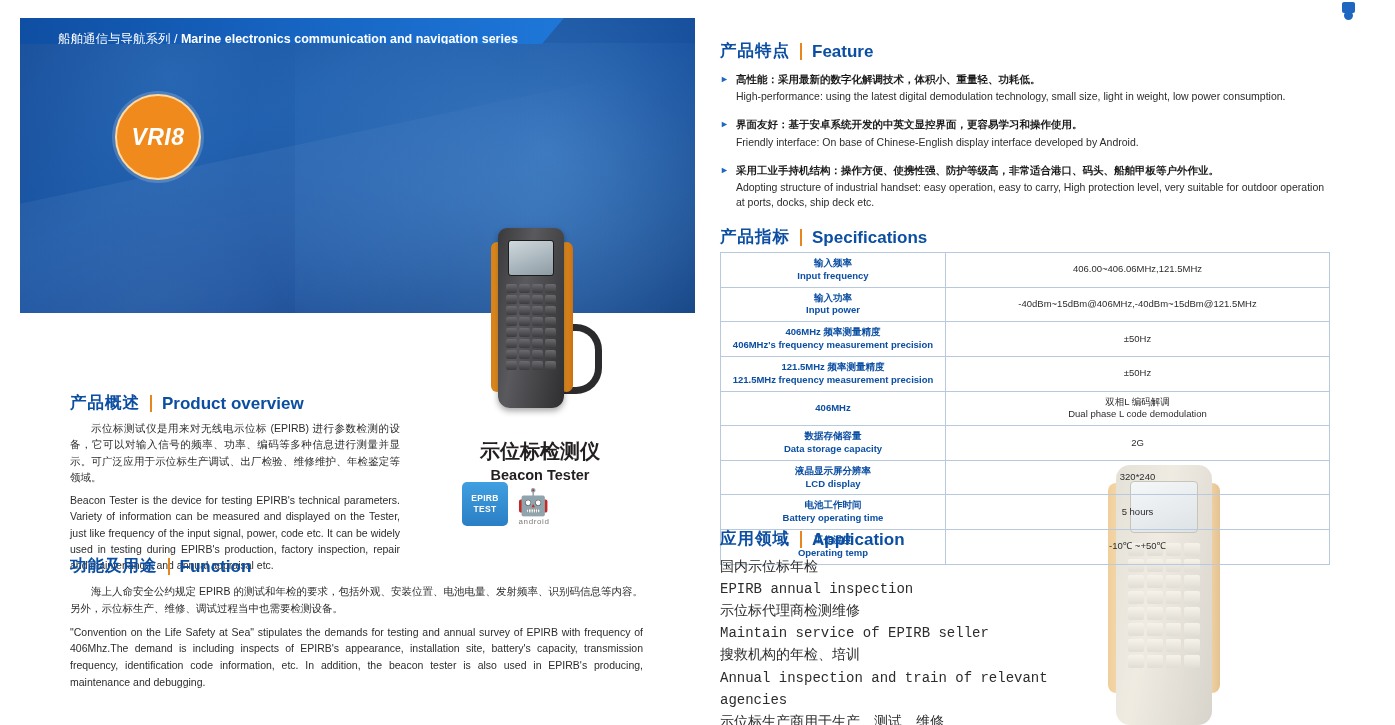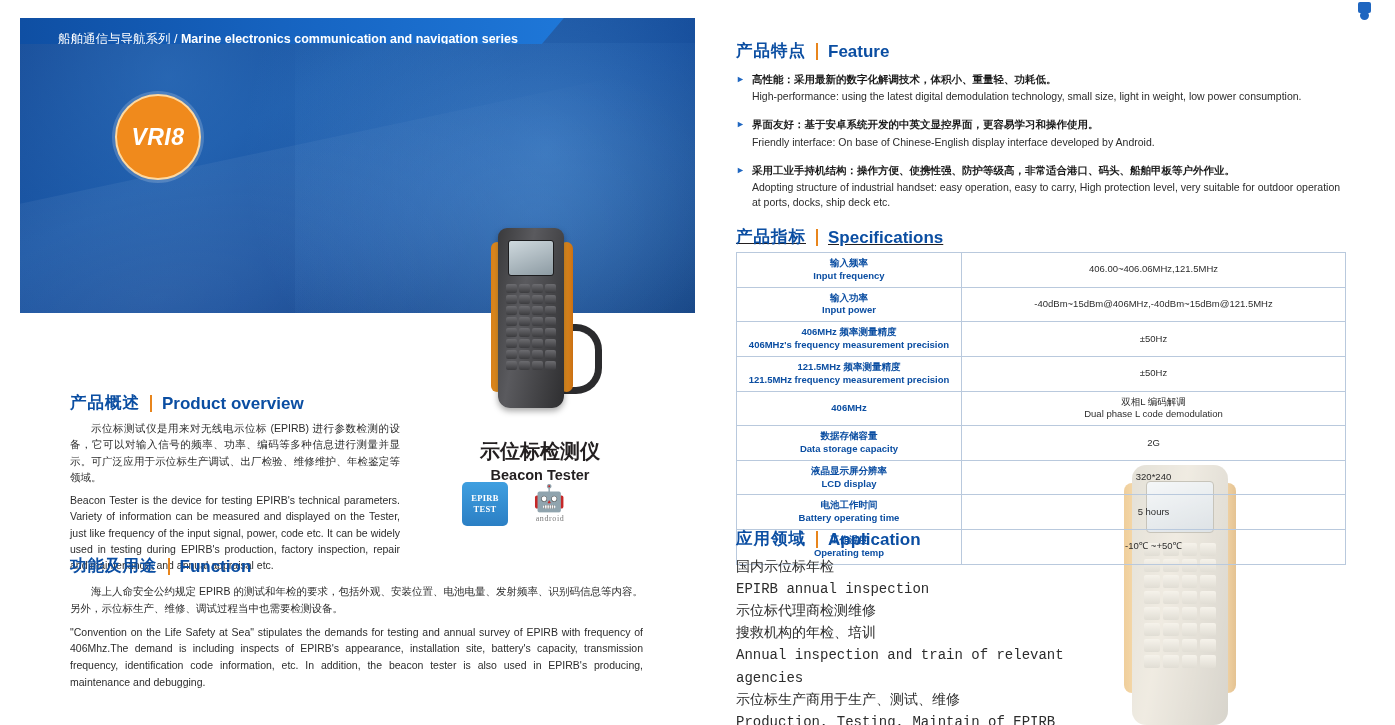--- a/index.html
+++ b/index.html
@@ -81,21 +81,21 @@
   .dev-strap{
     position:absolute; left:86px; top:96px; width:40px; height:70px;
     border:7px solid #2b2b2d; border-left:none; border-radius:0 26px 26px 0;
     background:transparent;
   }
 
   .device-caption{ position:absolute; left:420px; top:438px; width:240px; text-align:center; }
   .device-caption .cn{ font-size:20px; font-weight:700; color:#231f20; }
   .device-caption .en{ font-size:14.5px; font-weight:700; color:#231f20; margin-top:2px; }
 
-  .logo-row{ position:absolute; left:462px; top:482px; display:flex; gap:16px; align-items:center;font-family:Liberation Serif, serif; }
+  .logo-row{ position:absolute; left:462px; top:482px; display:flex; align-items:flex-end; }
   .epirb-logo{
     width:46px; height:44px; border-radius:5px;
     background:linear-gradient(180deg,#3f9fe0,#2b7fc4);
     color:#fff; font-size:8.5px; font-weight:700; text-align:center;
     display:flex; flex-direction:column; justify-content:center; line-height:1.25;
     letter-spacing:0.3px;
   }
   .android-logo{ width:52px; text-align:center; }
   .android-bot{ font-size:26px; color:#8cc63e; line-height:1; }
   .android-word{ font-size:8px; color:#7a7a7a; letter-spacing:0.6px; margin-top:2px; }
@@ -110,34 +110,34 @@
   #po-body{ position:absolute; left:70px; top:420px; width:330px; font-size:10.5px; line-height:1.55; color:#2c2c2c; text-align:justify; }
   #po-body p{ margin:0 0 7px 0; text-indent:2em; }
   #po-body p.en{ text-indent:0; }
 
   #fn-head{ position:absolute; left:70px; top:555px; }
   #fn-body{ position:absolute; left:70px; top:583px; width:585px; font-size:10.5px; line-height:1.6; color:#2c2c2c; text-align:justify; }
   #fn-body p{ margin:0 12px 7px 0; text-indent:2em; }
   #fn-body p.en{ text-indent:0; }
 
   
-  #right-col{ position:absolute; left:684px; top:0; width:695px; height:725px; }
+  #right-col{ position:absolute; left:668px; top:0; width:695px; height:725px; }
 
   .corner-mark{ position:absolute; right:8px; top:2px; width:16px; height:16px; }
   .corner-mark i{ position:absolute; right:0; top:0; width:13px; height:11px; background:#1f66c0; border-radius:2px; }
   .corner-mark b{ position:absolute; right:2px; top:9px; width:9px; height:9px; border-radius:50%; background:#1f66c0; }
 
   #feat-head{ position:absolute; left:52px; top:40px; }
   #feat-list{ position:absolute; left:52px; top:72px; width:610px; }
   .feat-item{ display:flex; gap:7px; margin-bottom:13px; }
   .feat-arrow{ color:#1f66c0; font-size:9px; line-height:14px; flex:0 0 auto; }
   .feat-texts .cn{ font-size:10.5px; font-weight:700; color:#1a1a1a; line-height:1.45; }
   .feat-texts .en{ font-size:10.5px; color:#2c2c2c; line-height:1.45; margin-top:2px; }
 
-  #spec-head{ position:absolute; left:52px; top:226px;text-decoration:underline; }
+  #spec-head{ position:absolute; left:52px; top:226px; }
   #spec-table{ position:absolute; left:52px; top:252px; width:610px; border-collapse:collapse; table-layout:fixed; }
   #spec-table td{ border:1px solid #b9c9dd; padding:4px 6px; text-align:center; vertical-align:middle; height:24px; }
   #spec-table td.k{ width:225px; color:#0b4ea2; font-size:9.5px; font-weight:700; line-height:1.35; }
   #spec-table td.v{ color:#2c2c2c; font-size:9.5px; line-height:1.35;text-align:center; }
 
   #app-head{ position:absolute; left:52px; top:528px; }
   #app-list{ position:absolute; left:52px; top:556px; width:400px; }
   #app-list div{ font-size:14px; line-height:1.58; color:#2c2c2c;font-family:Liberation Mono, monospace; }
 
   .bg-device{
@@ -403,18 +403,19 @@
 
   <div class="sec-head" id="app-head">
     <span class="cn">应用领域</span>
     <span class="bar"></span>
     <span class="en">Application</span>
   </div>
   <div id="app-list">
     <div>国内示位标年检</div>
     <div>EPIRB annual inspection</div>
     <div>示位标代理商检测维修</div>
+    <div>Maintain service of EPIRB seller</div>
     <div>搜救机构的年检、培训</div>
     <div>Annual inspection and train of relevant agencies</div>
     <div>示位标生产商用于生产、测试、维修</div>
     <div>Production, Testing, Maintain of EPIRB manufacturer</div>
   </div>
 </div>
 
 </body></html>

